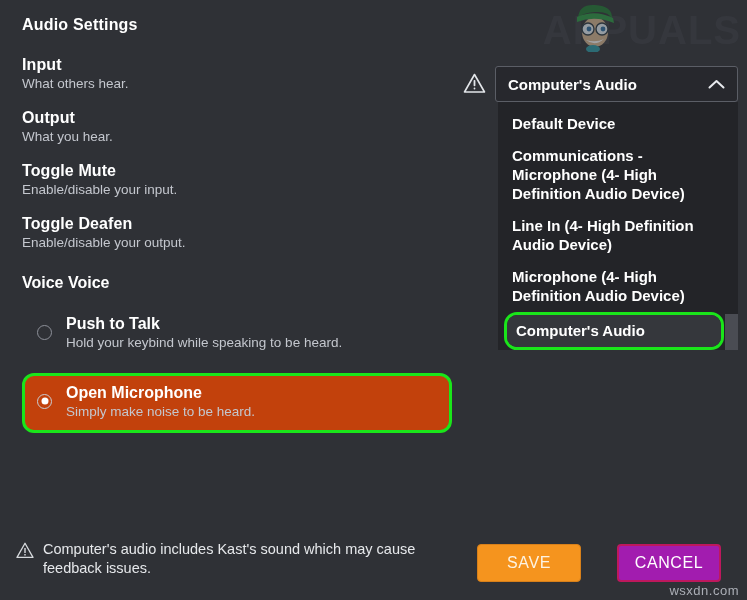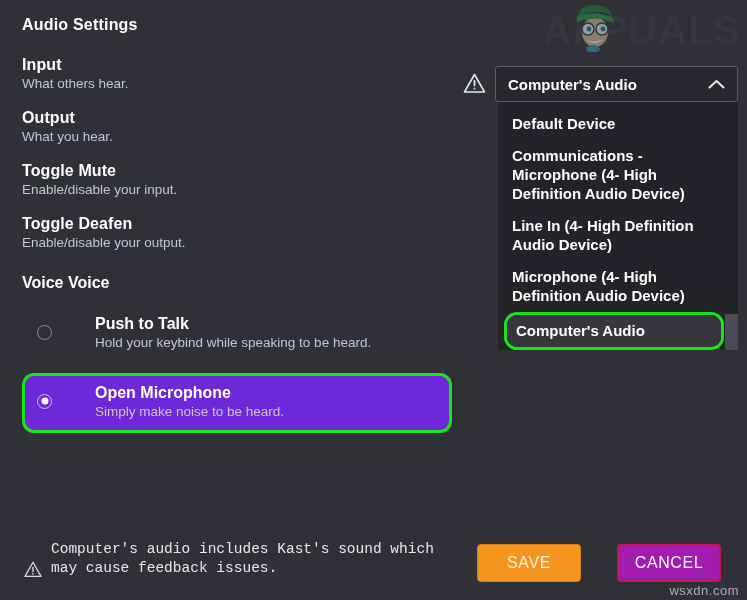--- a/index.html
+++ b/index.html
@@ -88,25 +88,24 @@
   }
 
   
   .radio-option {
     display: flex;
     align-items: flex-start;
     padding: 7px 12px 9px 12px;
     border-radius: 12px;
     border: 3px solid transparent;
     box-sizing: border-box;
-    gap: 29px;
   }
   .radio-option.highlighted {
     border-color: #1ae51a;
-    background: #6d28d9;
+    background: #c2410c;
   }
   .radio-dot {
     flex: 0 0 auto;
     width: 15px;
     height: 15px;
     border-radius: 50%;
     border: 1.5px solid #8d9099;
     margin-top: 11px;
     margin-right: 14px;
     box-sizing: border-box;
@@ -132,26 +131,25 @@
     margin-bottom: 1px;
   }
   .radio-desc {
     font-size: 13.5px;
     color: #c4c7ce;
   }
 
   
   #footer-note {
     position: absolute;
-    left: 24px;
+    left: 16px;
     top: 540px;
     width: 420px;
     display: flex;
-    align-items: flex-end;
-    font-family: Liberation Mono, monospace;
+    align-items: flex-start;
   }
   #footer-note .warn-ico {
     flex: 0 0 auto;
     margin-top: 2px;
     margin-right: 9px;
   }
   #footer-note .note-text {
     font-size: 14.5px;
     line-height: 1.32;
     color: #e6e8eb;

